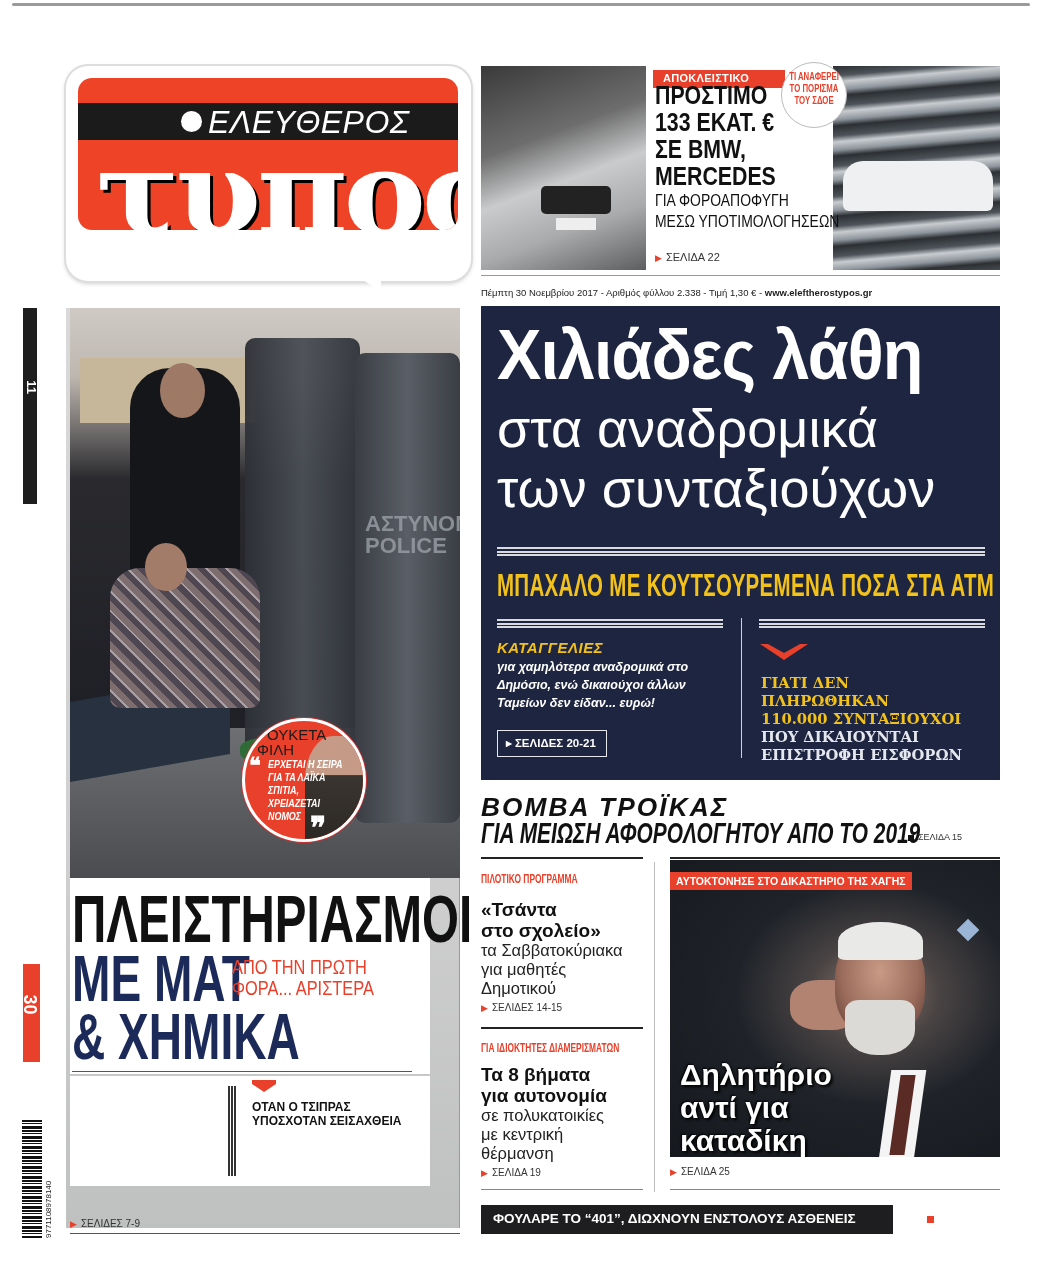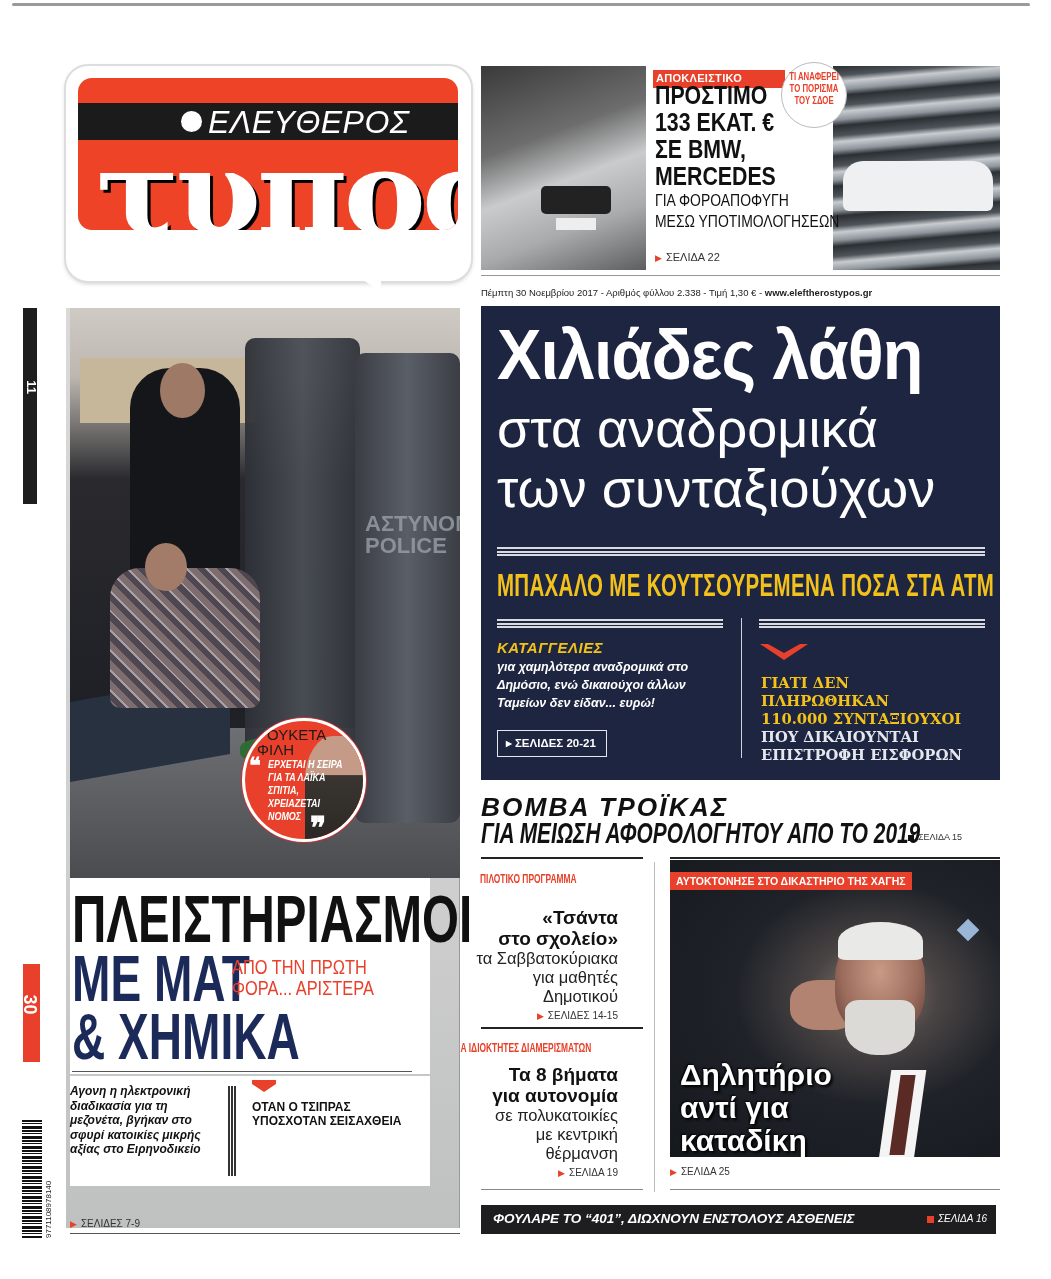--- a/index.html
+++ b/index.html
@@ -21,21 +21,21 @@
   #logo-typos { position: absolute; left: 18px; top: 56px; color: #fff; font-family: "DejaVu Serif", serif; font-weight: bold; font-size: 118px; letter-spacing: -4px; line-height: 1; text-shadow: 3px 3px 0 #000; transform: scaleX(1.05); transform-origin: left top; }
   #logo-tail { position: absolute; left: 270px; top: 196px; width: 0; height: 0; border-left: 45px solid transparent; border-right: 0 solid transparent; border-top: 30px solid #fff; }
 
   
   #top-story { left: 481px; top: 66px; width: 519px; height: 204px; }
   #car-photo-left { position: absolute; left: 0; top: 0; width: 165px; height: 204px; background: linear-gradient(160deg,#3a3a3a 0%, #6d6d6d 35%, #c9cbcc 55%, #a8aaab 75%, #5d5e60 100%); }
   #car-photo-left .grill { position:absolute; left:60px; top:120px; width:70px; height:28px; background:#222; border-radius:5px; }
   #car-photo-left .plate { position:absolute; left:75px; top:152px; width:40px; height:12px; background:#eee; }
   #car-photo-right { position: absolute; left: 352px; top: 0; width: 167px; height: 204px; background: repeating-linear-gradient(175deg,#2c3034 0px,#4d5359 10px,#c8ccd0 16px,#8e959c 24px,#2c3034 30px); }
   #car-photo-right .white-car { position:absolute; left:10px; top:95px; width:150px; height:50px; background:#eef0f2; border-radius:20px 20px 6px 6px; }
-  #exclusive-tag { position: absolute; left: 172px; top: 4px; width: 132px; height: 18px; background: #e8402a; color: #fff; font-size: 11px; font-weight: bold; padding: 2px 0 0 3px; letter-spacing: 0.3px; }
+  #exclusive-tag { position: absolute; left: 172px; top: 4px; width: 132px; height: 18px; background: #e8402a; color: #fff; font-size: 11px; font-weight: bold; padding: 2px 0 0 10px; letter-spacing: 0.3px; }
   #sdoe-circle { position: absolute; left: 300px; top: -4px; width: 66px; height: 66px; border-radius: 50%; background: #fff; border: 1px solid #bbb; text-align: center; padding-top: 8px; }
   #sdoe-circle span { display: block; color: #e8402a; font-weight: bold; font-size: 10px; line-height: 12px; transform: scaleX(0.78); }
   #top-headline { position: absolute; left: 174px; top: 16px; width: 180px; }
   .th-bold { display:block; font-weight: bold; font-size: 26px; line-height: 27px; color: #111; transform: scaleX(0.82); transform-origin: left top; white-space: nowrap; }
   .th-light { display:block; font-size: 17px; line-height: 21px; color: #111; transform: scaleX(0.82); transform-origin: left top; white-space: nowrap; }
   #top-page-ref { position: absolute; left: 174px; top: 185px; font-size: 11px; color: #333; }
   .arrow-red { color: #e8402a; font-size: 9px; margin-right: 4px; }
 
   #top-story-rule { left: 481px; top: 275px; width: 519px; height: 1px; background: #999; }
 
@@ -70,27 +70,27 @@
   #troika-2 { position: absolute; left: 0; top: 24px; font-weight: bold; font-style: italic; font-size: 29px; line-height: 30px; white-space: nowrap; transform: scaleX(0.72); transform-origin: left top; }
   #troika-page { position: absolute; left: 427px; top: 38px; font-size: 9px; color: #333; white-space: nowrap; }
   .sq-black { display:inline-block; width:6px; height:6px; background:#111; margin-right:4px; vertical-align: middle; }
   .sq-red { display:inline-block; width:7px; height:7px; background:#e8402a; margin-right:4px; vertical-align: middle; }
 
   #sep-left-a { left: 481px; top: 857px; width: 162px; height: 2px; background: #222; }
   #sep-right-a { left: 670px; top: 857px; width: 330px; height: 2px; background: #222; }
   #col-divider-small { left: 654px; top: 862px; width: 1px; height: 330px; background: #bbb; }
 
   
-  .story-small { position: absolute; left: 453px; width: 165px; text-align: right; }
+  .story-small { position: absolute; left: 481px; width: 165px; }
   .story-kicker { color: #e8402a; font-weight: bold; font-size: 12px; white-space: nowrap; transform: scaleX(0.7); transform-origin: left top; display:inline-block; }
   .story-bold { font-weight: bold; font-size: 19px; line-height: 21px; display:block; }
   .story-light { font-size: 16.5px; line-height: 19px; display:block; color: #222; }
   .story-page { font-size: 10px; color: #333; margin-top: 4px; display:block; }
   #story-tsanta { top: 869px; }
-  #story-tsanta .story-bold { margin-top: 20px; }
+  #story-tsanta .story-bold { margin-top: 12px; }
   #sep-left-b { left: 481px; top: 1027px; width: 162px; height: 2px; background: #222; }
   #story-autonomy { top: 1038px; }
   #story-autonomy .story-bold { margin-top: 8px; }
   #sep-left-c { left: 481px; top: 1189px; width: 162px; height: 1px; background: #888; }
 
   
   #hague-photo { left: 670px; top: 860px; width: 330px; height: 297px; background: radial-gradient(ellipse at 62% 45%, #8d7e74 0%, #4a4444 22%, #1f2329 48%, #15181d 100%); overflow: hidden; }
   #hague-face { position:absolute; left:165px; top:70px; width:90px; height:105px; border-radius: 45% 45% 40% 40%; background: radial-gradient(ellipse at 50% 40%, #c89b86 0%, #9b6c5c 60%, #5b3c33 100%); }
   #hague-hair { position:absolute; left:168px; top:62px; width:85px; height:38px; border-radius: 50% 50% 10% 10%; background:#e9e9e7; }
   #hague-beard { position:absolute; left:175px; top:140px; width:70px; height:55px; border-radius: 20% 20% 45% 45%; background:#dcdad6; }
@@ -98,21 +98,21 @@
   #hague-tie { position:absolute; left:225px; top:215px; width:15px; height:80px; background:#5a2a24; transform: skewX(-8deg); }
   #hague-hand { position:absolute; left:120px; top:120px; width:70px; height:50px; border-radius: 40%; background:#b28371; }
   #icty-logo { position:absolute; left:290px; top:62px; width:16px; height:16px; background:#9ab5d6; transform: rotate(45deg); }
   #hague-tag { position: absolute; left: 0; top: 12px; background: #e8402a; color: #fff; font-weight: bold; font-size: 10.5px; padding: 3px 6px; white-space: nowrap; }
   #hague-sub { position: absolute; left: 33px; top: 33px; width: 297px; background: #fff; color: #111; font-weight: bold; font-size: 10px; padding: 4px 6px; white-space: nowrap; }
   #hague-headline { position: absolute; left: 10px; top: 198px; color: #fff; font-weight: bold; font-size: 30px; line-height: 33px; text-shadow: 2px 2px 3px #000, -1px -1px 2px #000; white-space: nowrap; }
   #hague-page { left: 670px; top: 1166px; font-size: 10px; color: #333; }
   #sep-right-b { left: 670px; top: 1189px; width: 330px; height: 1px; background: #888; }
 
   
-  #bottom-bar { left: 481px; top: 1205px; width: 515px; height: 29px; background: #1e1e20; color: #fff; font-style: italic; }
+  #bottom-bar { left: 481px; top: 1205px; width: 412px; height: 29px; background: #1e1e20; color: #fff; }
   #bottom-bar-text { position: absolute; left: 12px; top: 6px; font-weight: bold; font-size: 13.5px; white-space: nowrap; }
   #bottom-bar-page { position: absolute; left: 446px; top: 8px; font-size: 10px; white-space: nowrap; }
 
   
   #left-frame { left: 66px; top: 308px; width: 394px; height: 920px; background: linear-gradient(180deg, #d9d9d9 0%, #cfcfcf 60%, #bfc1c0 100%); border-right: 1px solid #999; }
   #protest-photo { left: 70px; top: 308px; width: 390px; height: 570px; overflow: hidden; background: linear-gradient(180deg, #cfcac4 0%, #bdb7b0 12%, #2a2a2e 30%, #1f2026 70%, #2b2d30 100%); }
   #protest-photo .wall { position:absolute; left:10px; top:50px; width:175px; height:65px; background:#c7b79a; }
   #protest-photo .shield1 { position:absolute; left:175px; top:30px; width:115px; height:460px; background: linear-gradient(90deg,#2d3036,#4a4e55,#30333a); border-radius: 10px; opacity:0.95; }
   #protest-photo .shield2 { position:absolute; left:285px; top:45px; width:105px; height:470px; background: linear-gradient(90deg,#3a3d44,#5a5e66,#3a3d44); border-radius: 10px; }
   #protest-photo .man { position:absolute; left:60px; top:60px; width:110px; height:280px; background:#15161a; border-radius: 40px 40px 0 0; }
@@ -331,21 +331,20 @@
   <div id="lh-2">ΜΕ ΜΑΤ</div>
   <div id="lh-3">&amp; ΧΗΜΙΚΑ</div>
   <div id="lh-side">
     <div>ΑΠΟ ΤΗΝ ΠΡΩΤΗ</div>
     <div>ΦΟΡΑ... ΑΡΙΣΤΕΡΑ</div>
   </div>
   <div id="lh-rule"></div>
 </div>
 
 <div id="left-lower-box" class="abs">
-  <div id="auction-text">Αγονη η ηλεκτρονική διαδικασία για τη μεζονέτα, βγήκαν στο σφυρί κατοικίες μικρής αξίας στο Ειρηνοδικείο</div>
   <div id="auction-bars"></div>
   <div id="tsipras-mark"></div>
   <div id="tsipras-title">
     <div>ΟΤΑΝ Ο ΤΣΙΠΡΑΣ</div>
     <div>ΥΠΟΣΧΟΤΑΝ ΣΕΙΣΑΧΘΕΙΑ</div>
   </div>
 </div>
 <div id="left-page" class="abs"><span class="arrow-red">▶</span><span>ΣΕΛΙΔΕΣ 7-9</span></div>
 <div id="left-bottom-rule" class="abs"></div>
 

